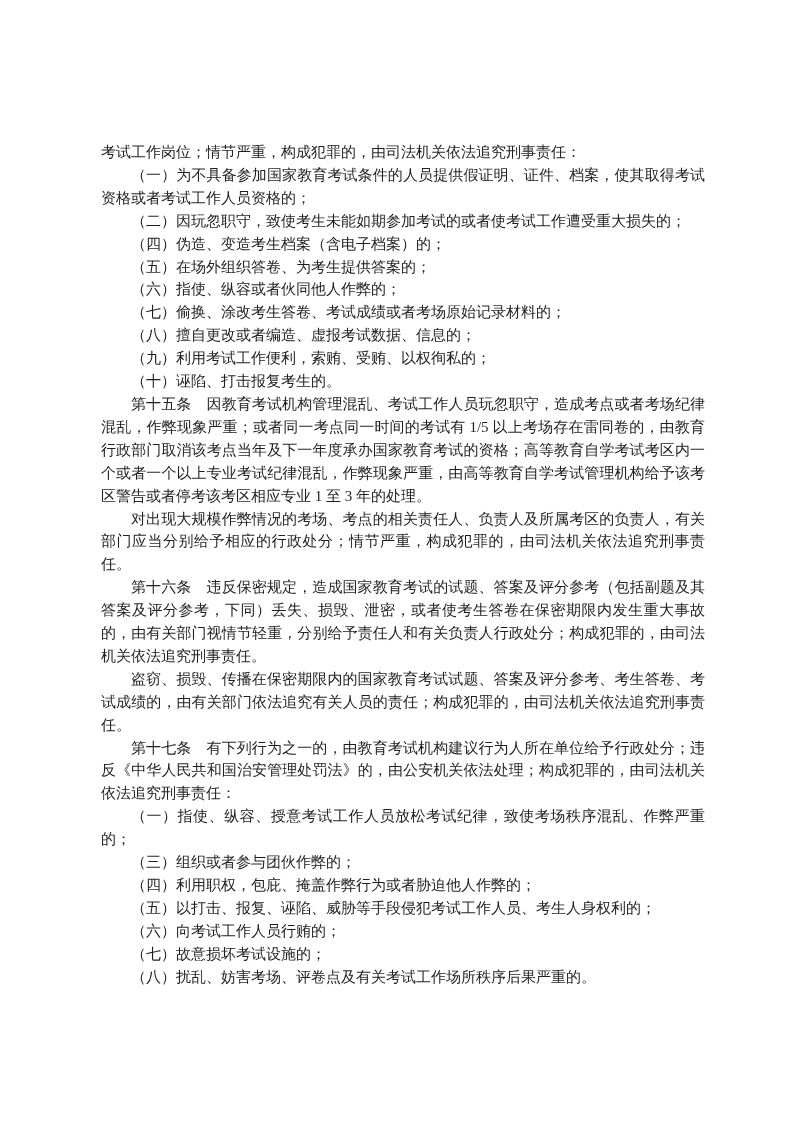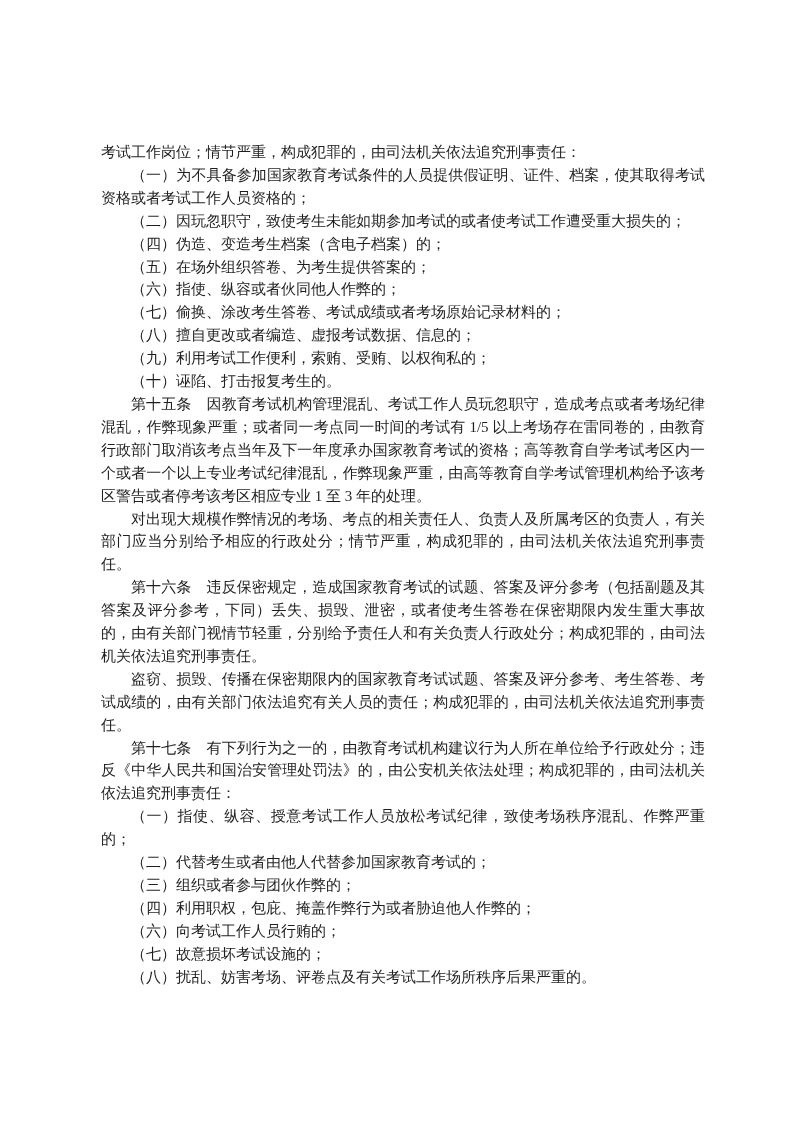--- a/index.html
+++ b/index.html
@@ -49,20 +49,20 @@
       <p class="indent">（七）偷换、涂改考生答卷、考试成绩或者考场原始记录材料的；</p>
       <p class="indent">（八）擅自更改或者编造、虚报考试数据、信息的；</p>
       <p class="indent">（九）利用考试工作便利，索贿、受贿、以权徇私的；</p>
       <p class="indent">（十）诬陷、打击报复考生的。</p>
       <p class="indent">第十五条　因教育考试机构管理混乱、考试工作人员玩忽职守，造成考点或者考场纪律混乱，作弊现象严重；或者同一考点同一时间的考试有 1/5 以上考场存在雷同卷的，由教育行政部门取消该考点当年及下一年度承办国家教育考试的资格；高等教育自学考试考区内一个或者一个以上专业考试纪律混乱，作弊现象严重，由高等教育自学考试管理机构给予该考区警告或者停考该考区相应专业 1 至 3 年的处理。</p>
       <p class="indent">对出现大规模作弊情况的考场、考点的相关责任人、负责人及所属考区的负责人，有关部门应当分别给予相应的行政处分；情节严重，构成犯罪的，由司法机关依法追究刑事责任。</p>
       <p class="indent">第十六条　违反保密规定，造成国家教育考试的试题、答案及评分参考（包括副题及其答案及评分参考，下同）丢失、损毁、泄密，或者使考生答卷在保密期限内发生重大事故的，由有关部门视情节轻重，分别给予责任人和有关负责人行政处分；构成犯罪的，由司法机关依法追究刑事责任。</p>
       <p class="indent">盗窃、损毁、传播在保密期限内的国家教育考试试题、答案及评分参考、考生答卷、考试成绩的，由有关部门依法追究有关人员的责任；构成犯罪的，由司法机关依法追究刑事责任。</p>
       <p class="indent">第十七条　有下列行为之一的，由教育考试机构建议行为人所在单位给予行政处分；违反《中华人民共和国治安管理处罚法》的，由公安机关依法处理；构成犯罪的，由司法机关依法追究刑事责任：</p>
       <p class="indent">（一）指使、纵容、授意考试工作人员放松考试纪律，致使考场秩序混乱、作弊严重的；</p>
-      <p class="indent">（二）代替考生或者由他人代替参加国家教育考试的；</p>
       <p class="indent">（三）组织或者参与团伙作弊的；</p>
       <p class="indent">（四）利用职权，包庇、掩盖作弊行为或者胁迫他人作弊的；</p>
+      <p class="indent">（五）以打击、报复、诬陷、威胁等手段侵犯考试工作人员、考生人身权利的；</p>
       <p class="indent">（六）向考试工作人员行贿的；</p>
       <p class="indent">（七）故意损坏考试设施的；</p>
       <p class="indent">（八）扰乱、妨害考场、评卷点及有关考试工作场所秩序后果严重的。</p>
     </div>
 </div>
 
 </body></html>

